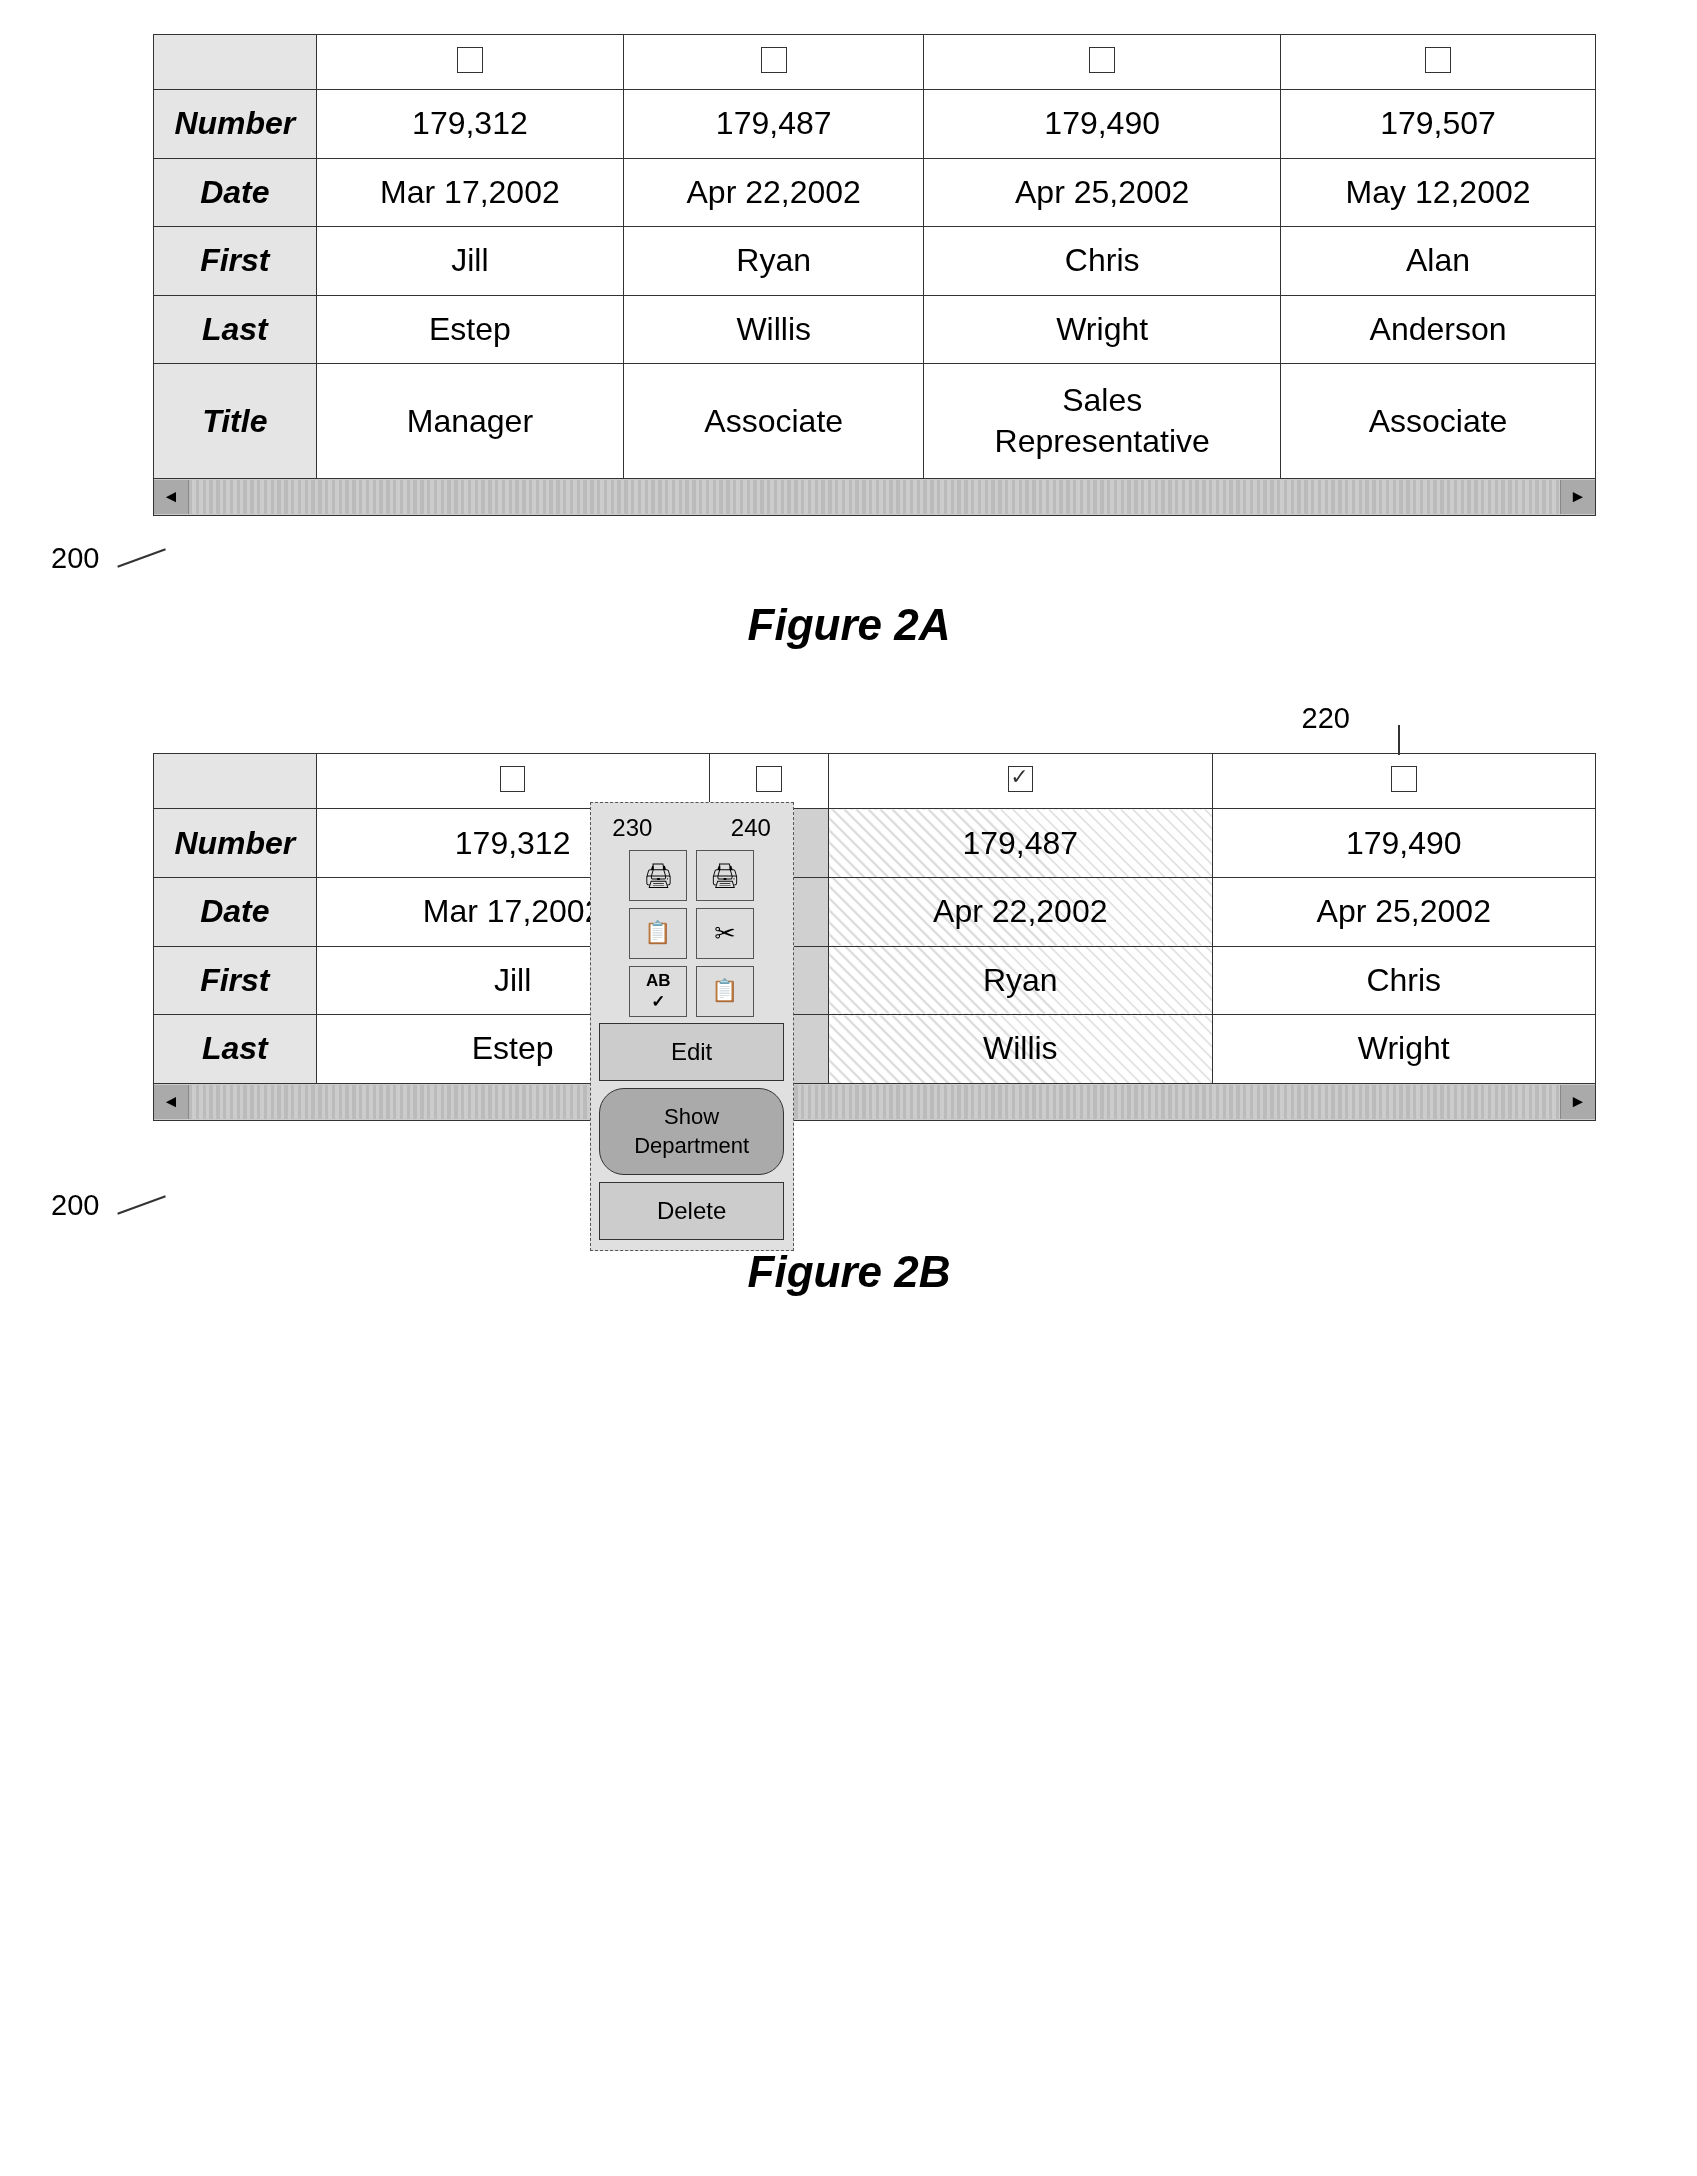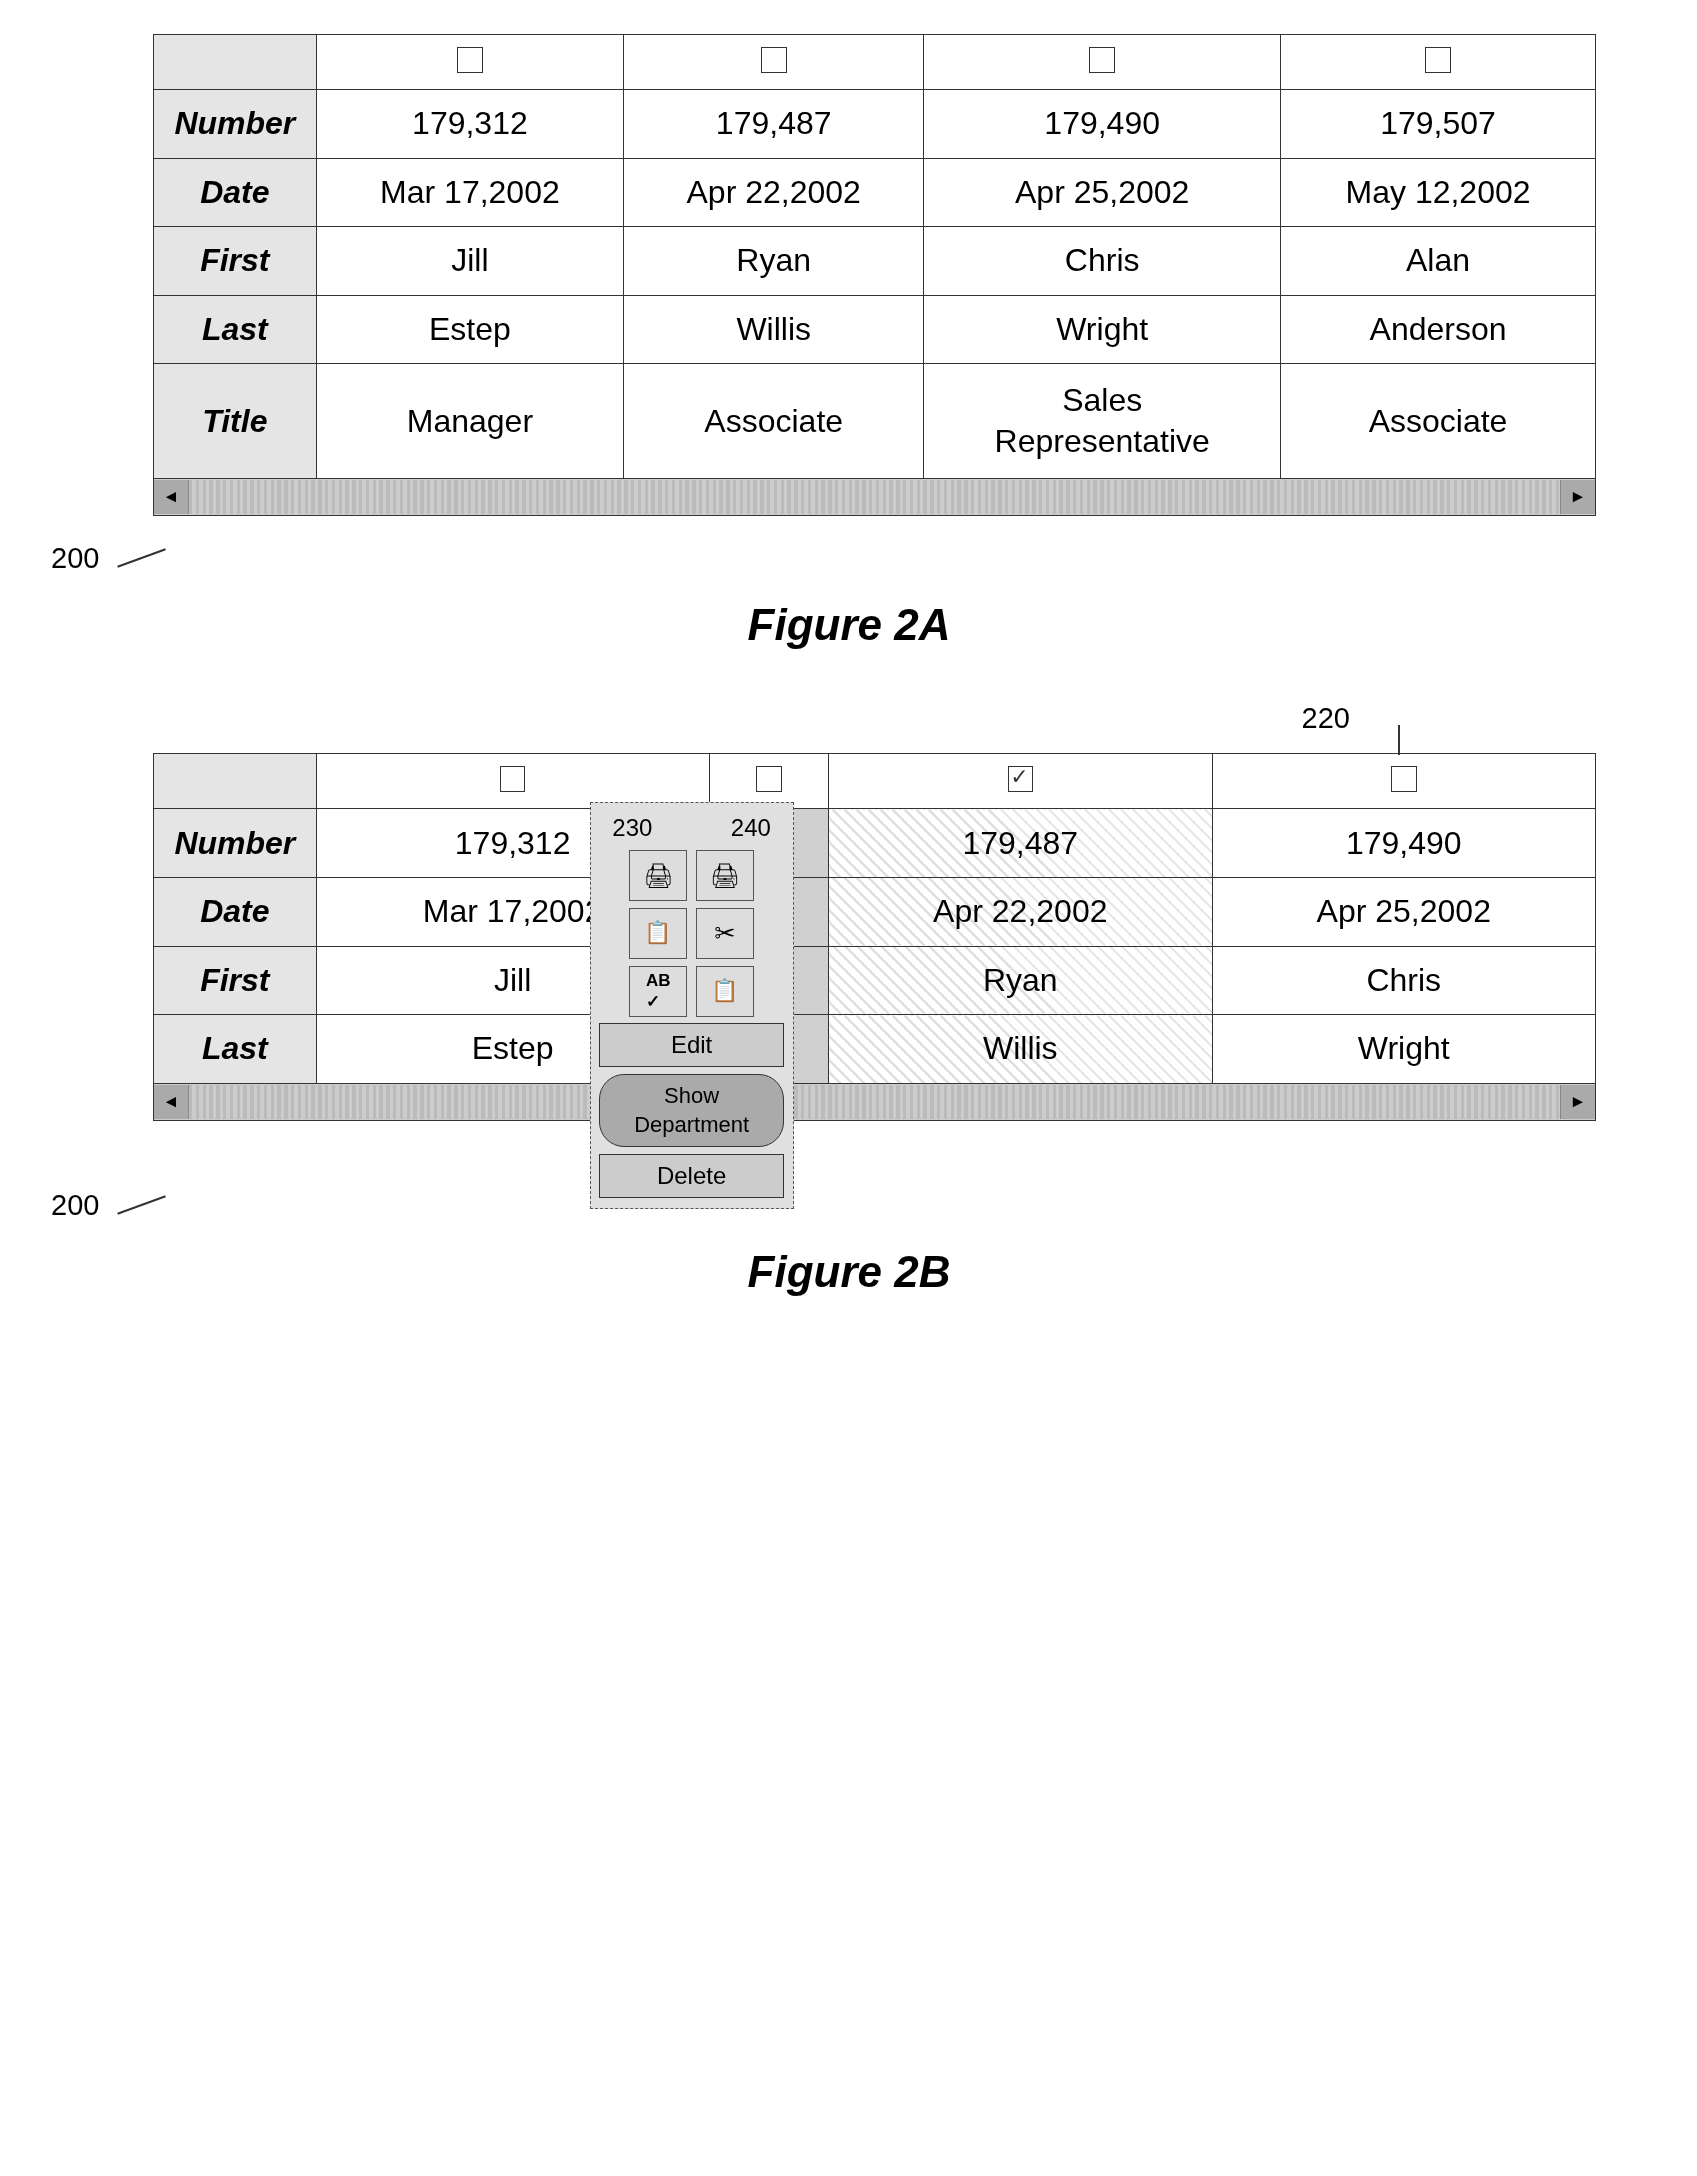--- a/index.html
+++ b/index.html
@@ -123,21 +123,21 @@
       background: #ddd;
       display: flex;
       align-items: center;
       justify-content: center;
       font-size: 19px;
     }
 
     .popup-button {
       display: block;
       width: 100%;
-      padding: 7px 0;
+      padding: 14px 0;
       border: 1.7px solid #333;
       background: #ccc;
       text-align: center;
       font-size: 24px;
       cursor: pointer;
     }
 
     .popup-button.active {
       background: #aaa;
       border-radius: 25px;
@@ -320,21 +320,21 @@
         <div class="popup-icon" style="font-size:24px;">🖨</div>
         <div class="popup-icon" style="font-size:24px;">🖨</div>
       </div>
 
       <div style="display:flex; gap:8.5px; justify-content:center;">
         <div class="popup-icon" style="font-size:22px;">📋</div>
         <div class="popup-icon" style="font-size:25.6px;">✂</div>
       </div>
 
       <div style="display:flex; gap:8.5px; justify-content:center;">
-        <div class="popup-icon" style="font-size:17px; font-weight:bold;">AB<br>✓</div>
+        <div class="popup-icon" style="font-size:17px; font-weight:bold;text-align:center;">AB<br>✓</div>
         <div class="popup-icon" style="font-size:22px;">📋</div>
       </div>
 
       <button class="popup-button">Edit</button>
 
       <button class="popup-button active" style="font-size:22px; line-height:1.3;">Show<br>Department</button>
 
       <button class="popup-button">Delete</button>
     </div>
 

